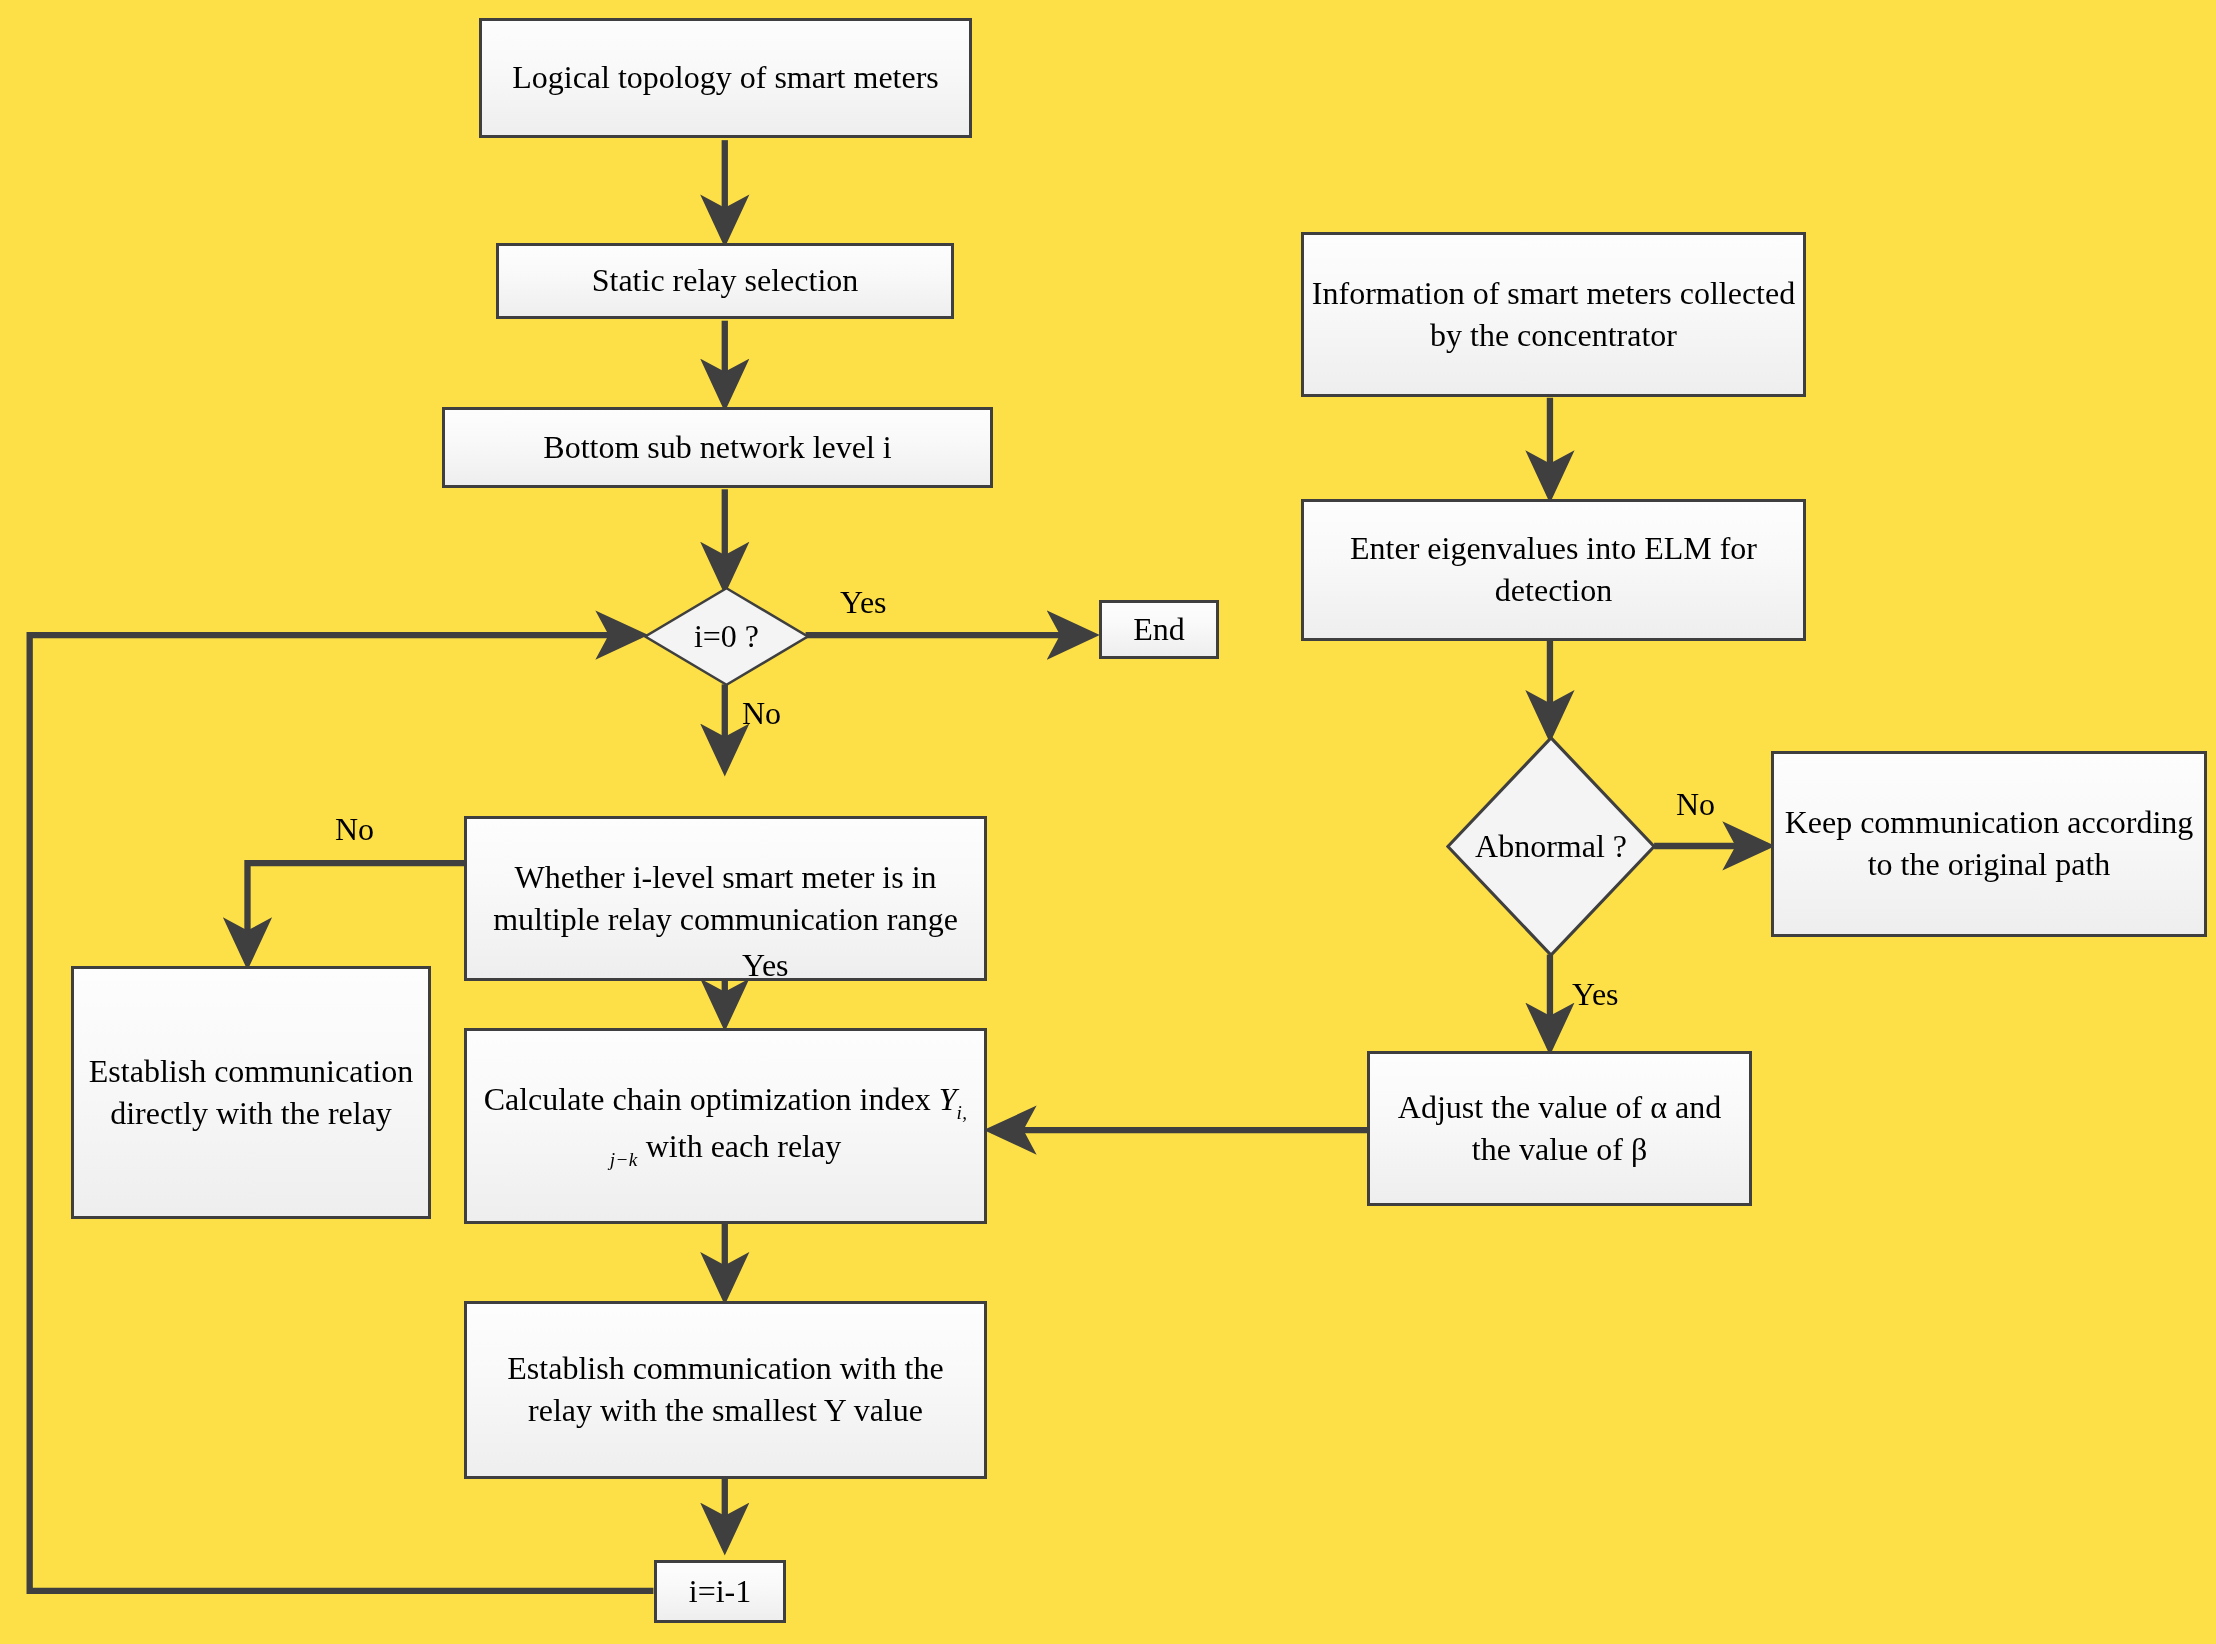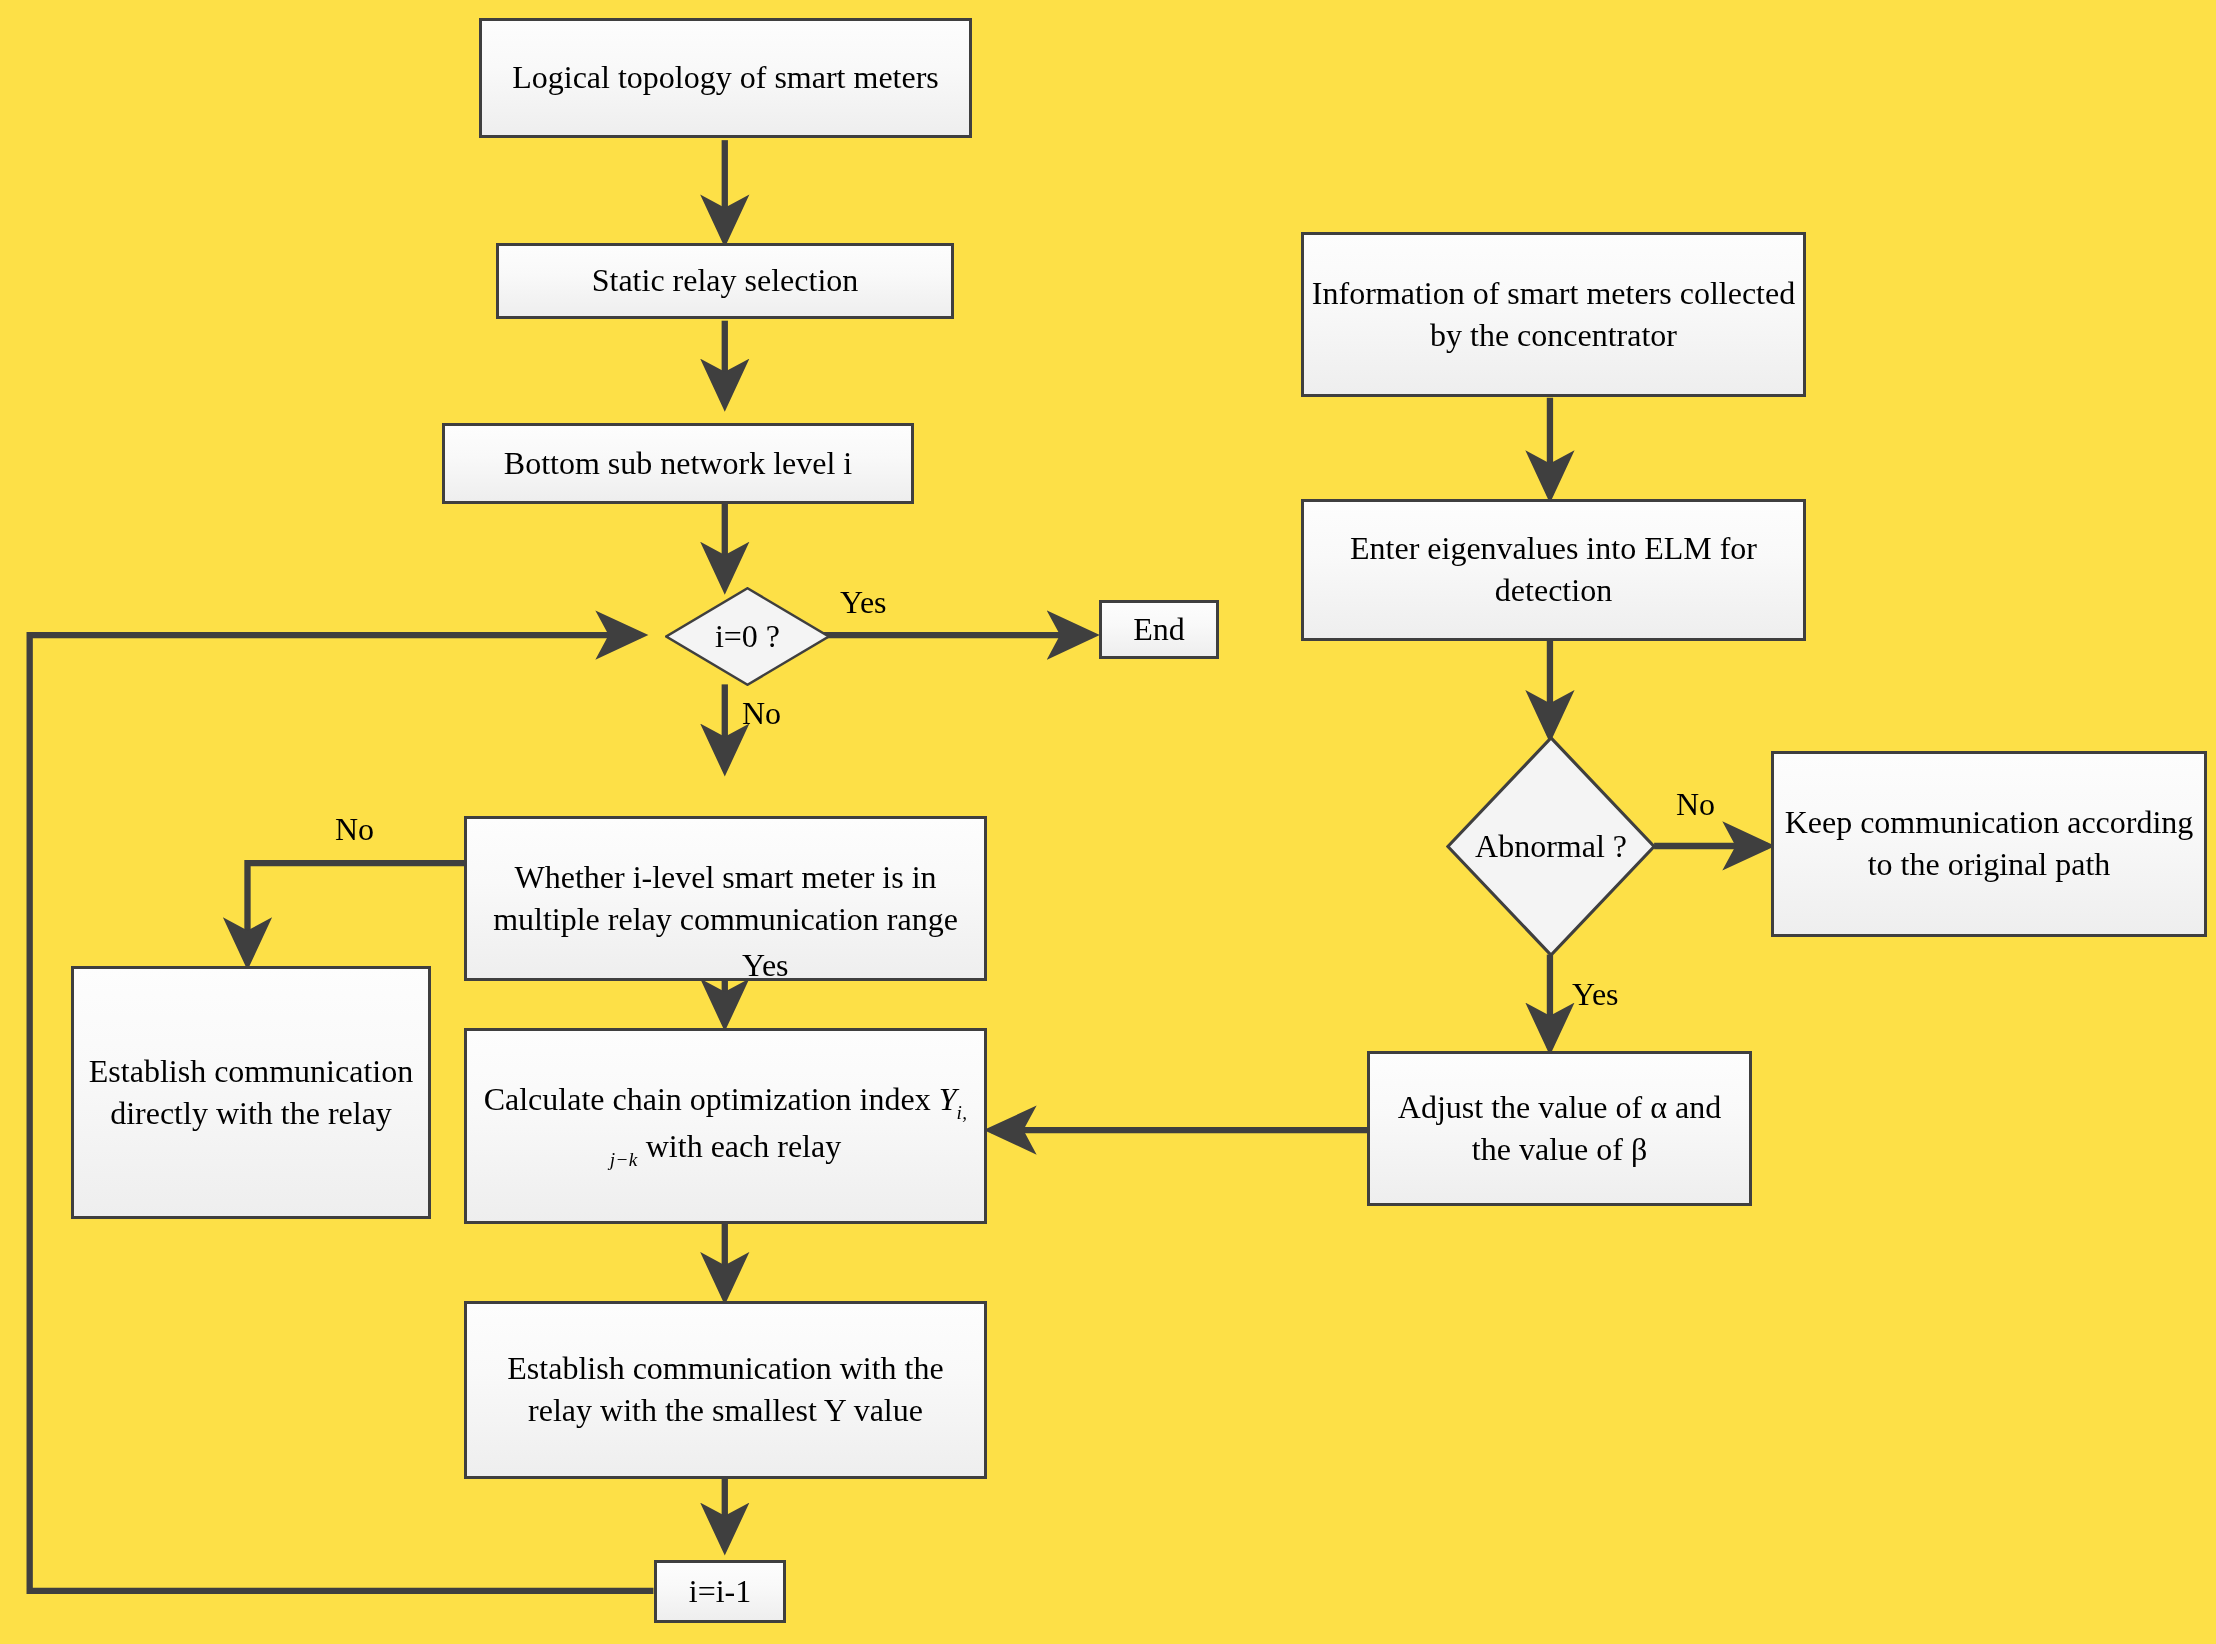--- a/index.html
+++ b/index.html
@@ -115,23 +115,23 @@
       <path d="M2455,1512 L2455,1660"></path>
 
       <path d="M2170,1790 L1570,1790"></path>
     </g>
   </svg>
 
   <div class="node box" style="left:479px; top:17.7px; width:493px; height:120px;">Logical topology of smart meters</div>
 
   <div class="node box" style="left:496px; top:243px; width:458px; height:76px;">Static relay selection</div>
 
-  <div class="node box" style="left:442px; top:407px; width:472px; height:81px;margin-top:16px;">Bottom sub network level  i</div>
+  <div class="node box" style="left:442px; top:407px; width:551px; height:81px;">Bottom sub network level  i</div>
 
-  <div class="diamond-wrap" style="left:665px; top:587px; width:165px; height:99px;justify-content:center;">
+  <div class="diamond-wrap" style="left:644px; top:587px; width:165px; height:99px;justify-content:center;">
     <svg class="diamond-shape" viewBox="0 0 262 156" preserveAspectRatio="none">
       <polygon points="131,2 260,78 131,154 2,78" fill="#f4f4f4" stroke="#3f3f3f" stroke-width="4"></polygon>
     </svg>
     <span class="diamond-label">i=0 ?</span>
   </div>
 
   <div class="node box" style="left:1099px; top:600px; width:120px; height:59px; font-size:32px;">End</div>
 
   <div class="node box" style="left:464px; top:816px; width:523px; height:165px;">Whether i-level smart meter is in multiple relay communication range</div>
 

